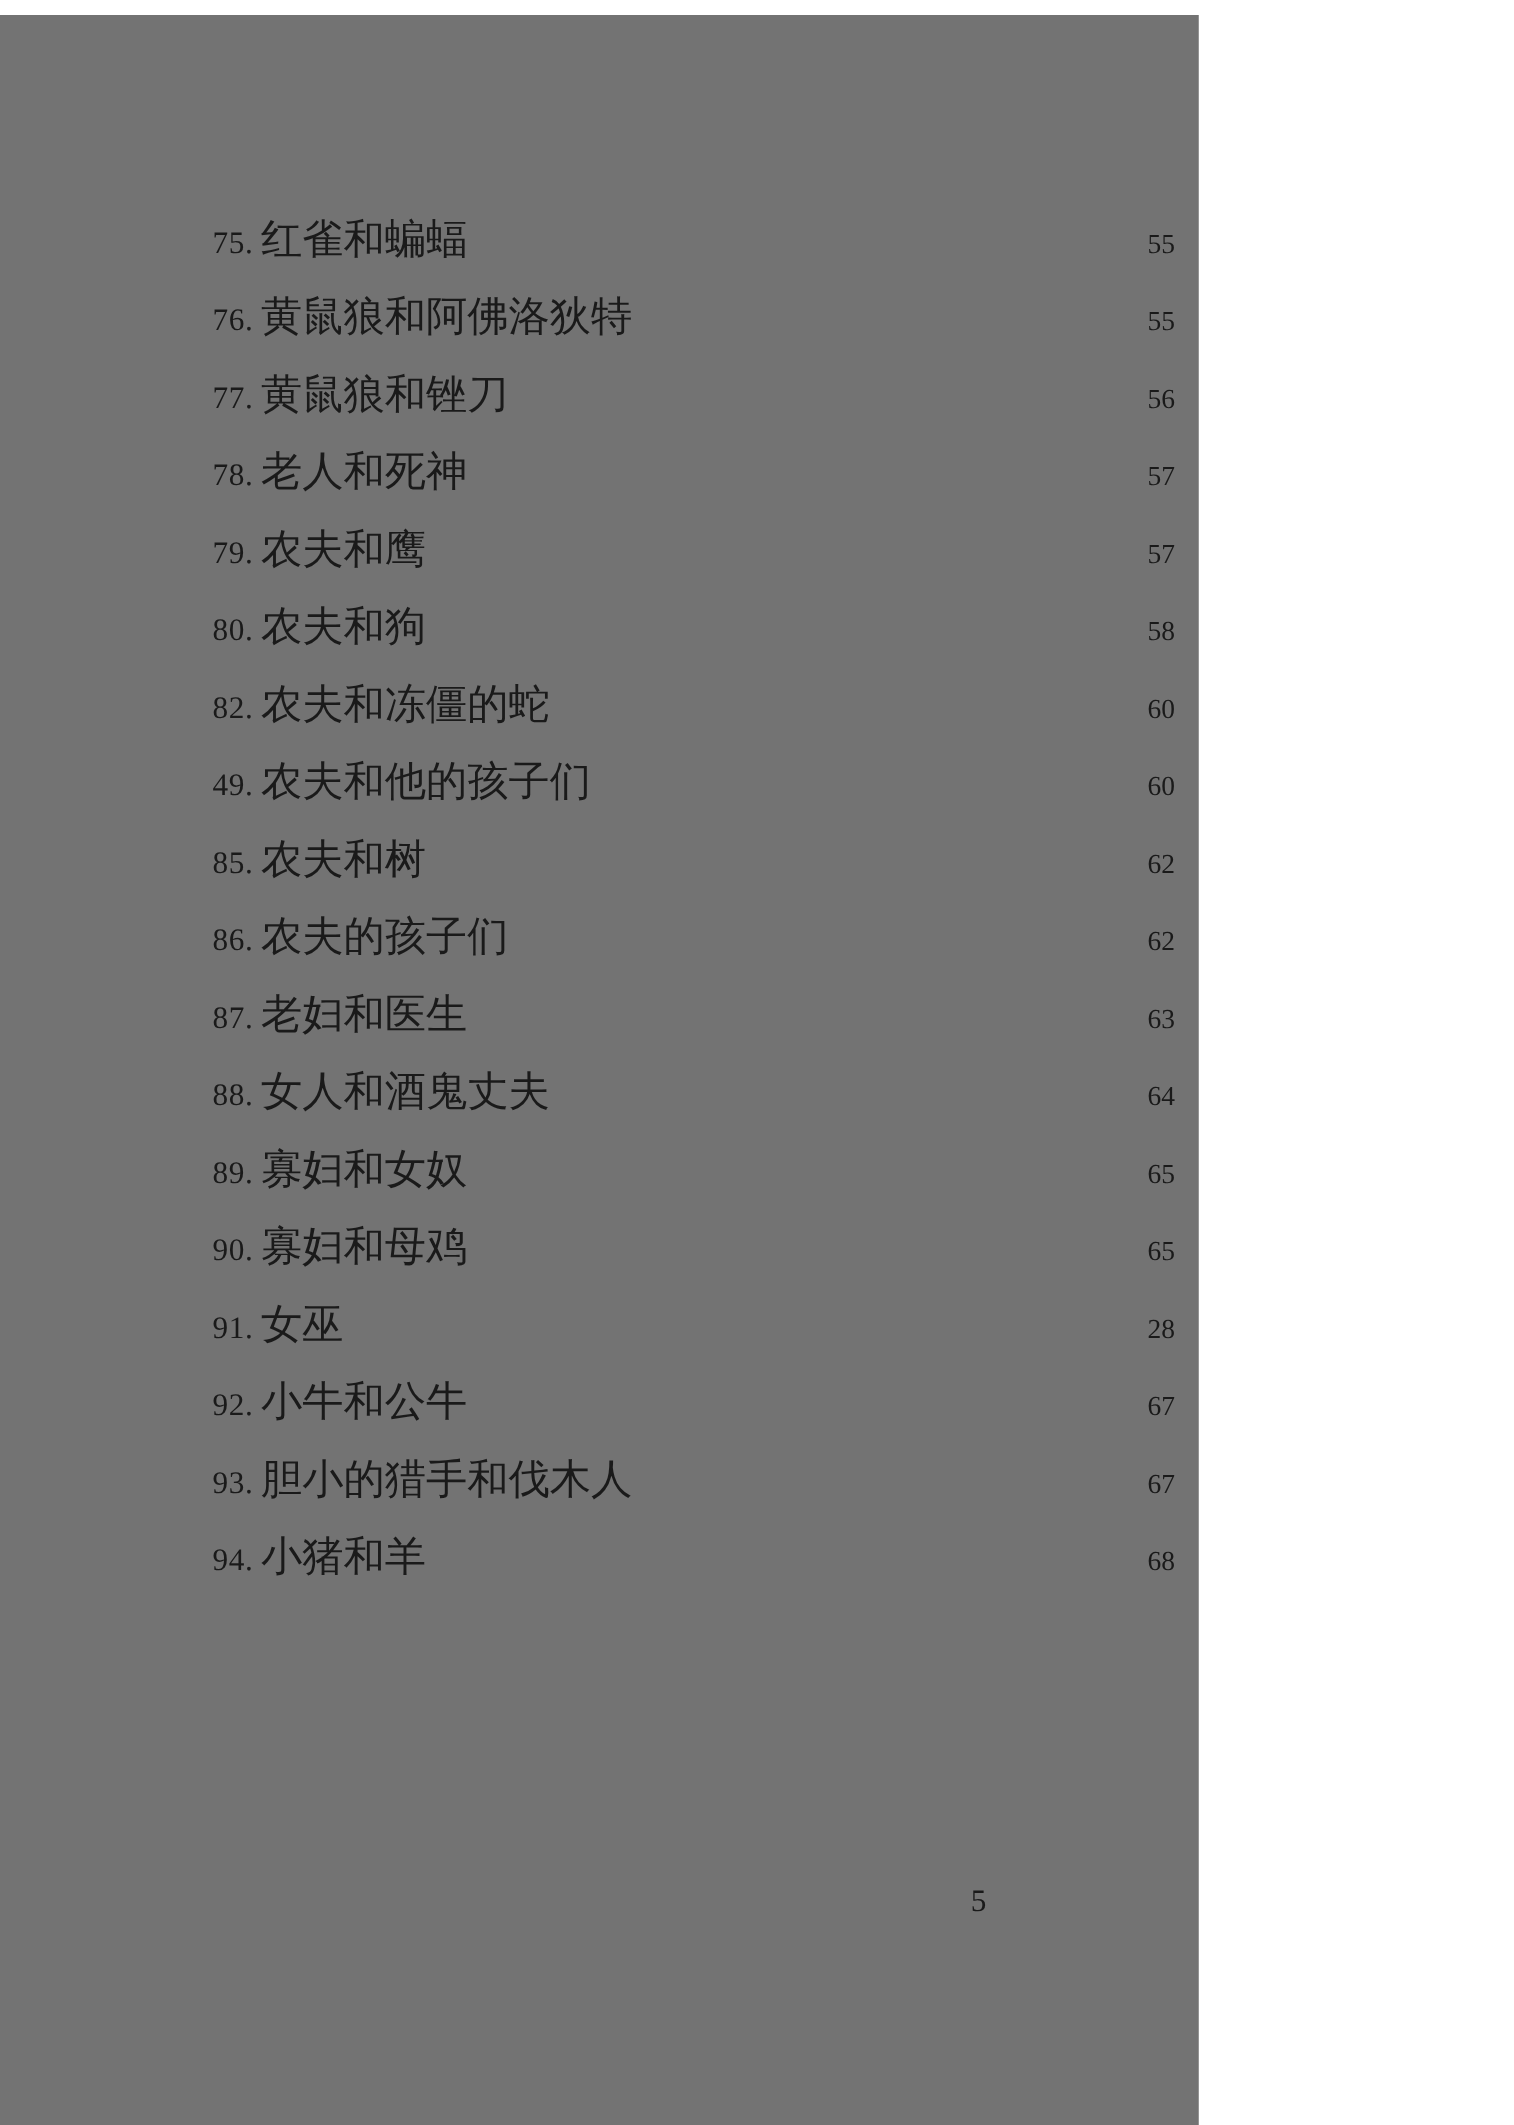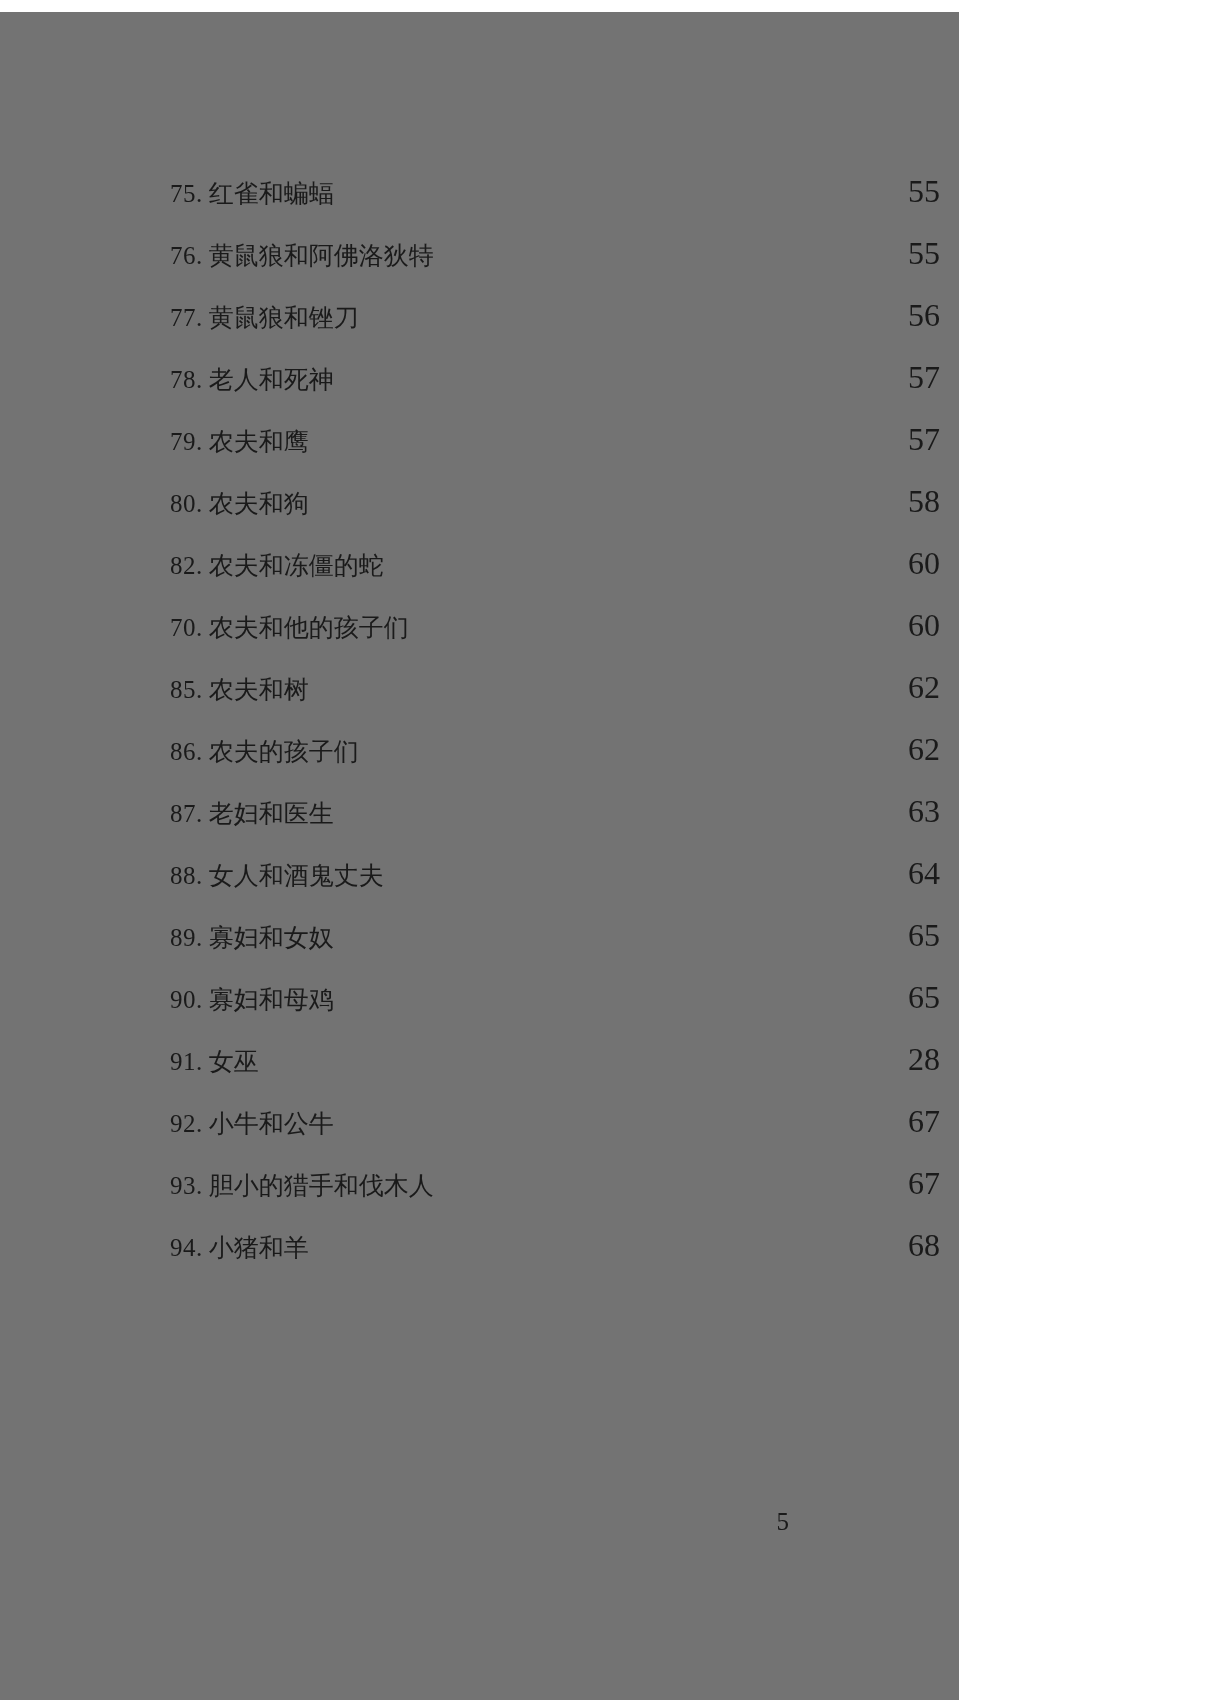--- a/index.html
+++ b/index.html
@@ -40,21 +40,21 @@
     white-space: nowrap;
   }
   .toc-num {
     flex: 0 0 auto;
     letter-spacing: 0.5px;
   }
   .toc-title {
     flex: 0 0 auto;
     padding-left: 6px;
     font-family: "DejaVu Serif", "Liberation Serif", serif;
-    font-size: 25px;
+    font-size: 33px;
   }
   .toc-dots {
     flex: 1 1 auto;
     overflow: hidden;
     margin: 0 10px;
     position: relative;
     height: 25px;
   }
   .toc-dots::before {
     content: "···························································································································································································";
@@ -63,21 +63,21 @@
     bottom: 0;
     font-size: 22px;
     letter-spacing: 2px;
     color: #1a1a1a;
     white-space: nowrap;
   }
   .toc-page {
     flex: 0 0 auto;
     width: 46px;
     text-align: right;
-    font-size: 32px;
+    font-size: 22px;
   }
   .page-number {
     position: absolute;
     right: 170px;
     bottom: 176px;
     font-size: 25px;
     color: #1a1a1a;
   }
 </style>
 </head>
@@ -121,21 +121,21 @@
         <span class="toc-dots"></span>
         <span class="toc-page">58</span>
       </div>
       <div class="toc-entry">
         <span class="toc-num">82.</span>
         <span class="toc-title">农夫和冻僵的蛇</span>
         <span class="toc-dots"></span>
         <span class="toc-page">60</span>
       </div>
       <div class="toc-entry">
-        <span class="toc-num">70.</span>
+        <span class="toc-num">49.</span>
         <span class="toc-title">农夫和他的孩子们</span>
         <span class="toc-dots"></span>
         <span class="toc-page">60</span>
       </div>
       <div class="toc-entry">
         <span class="toc-num">85.</span>
         <span class="toc-title">农夫和树</span>
         <span class="toc-dots"></span>
         <span class="toc-page">62</span>
       </div>

